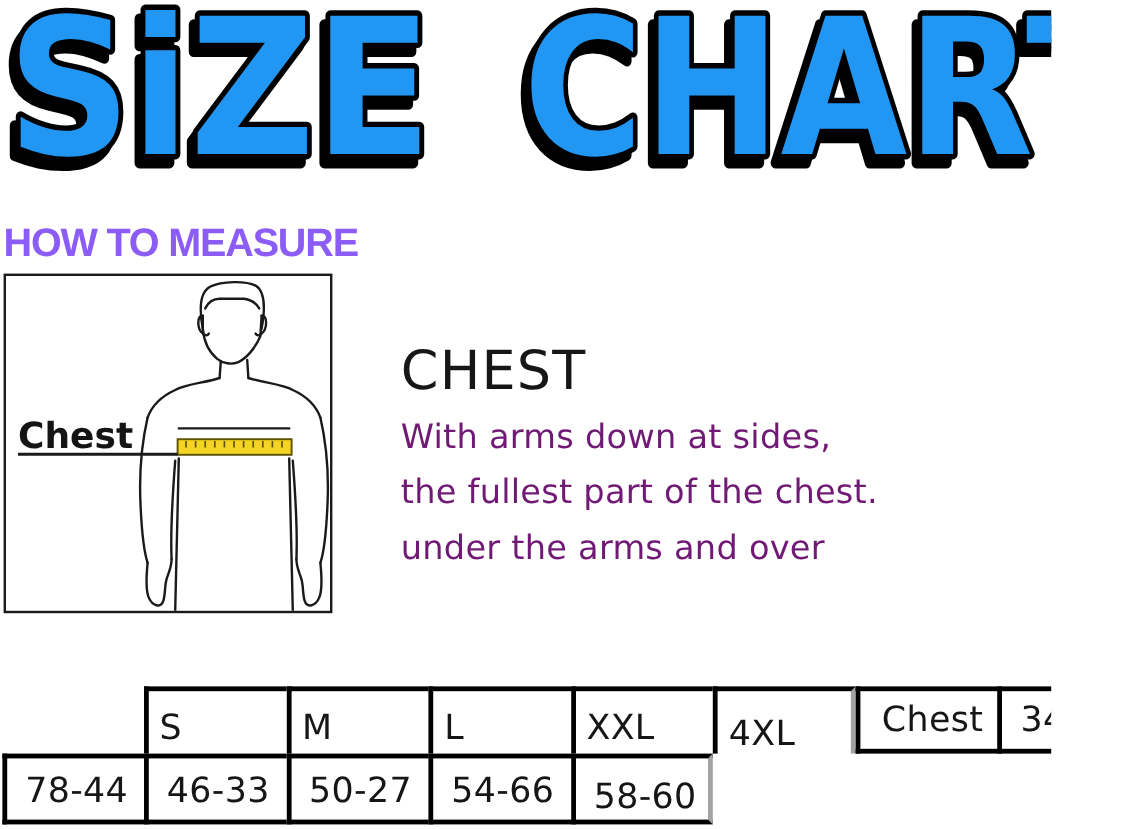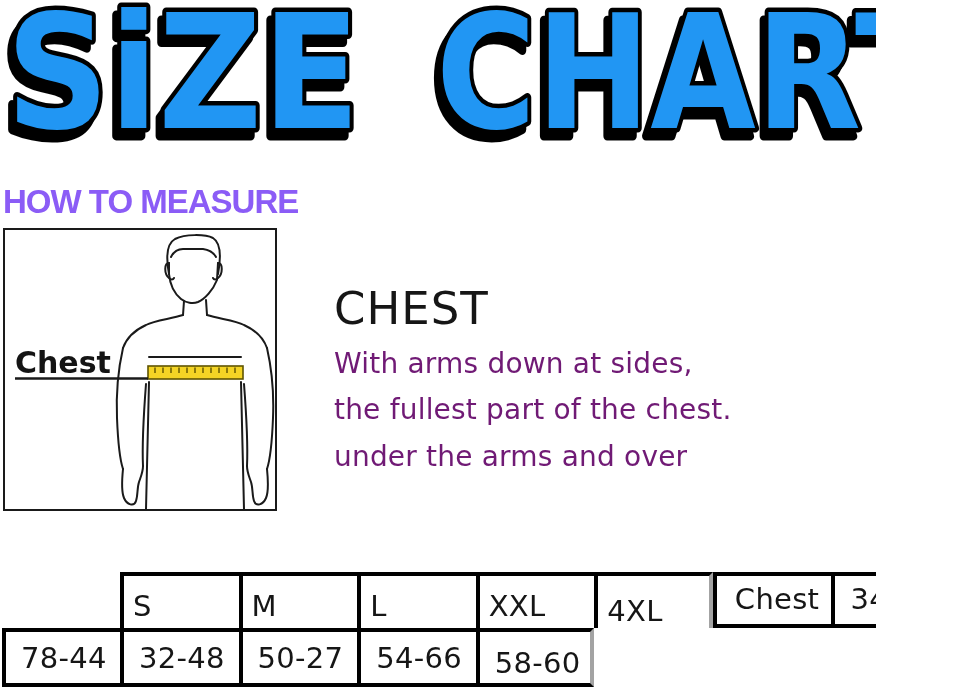--- a/index.html
+++ b/index.html
@@ -136,21 +136,21 @@
     <div class="cell bottom rowhead">
         <span>Chest</span>
       </div>
     <div class="cell bottom">
         <span>34-36</span>
       </div>
     <div class="cell bottom">
         <span>78-44</span>
       </div>
     <div class="cell bottom">
-        <span>32-48</span>
+        <span>46-33</span>
       </div>
     <div class="cell bottom">
         <span>50-27</span>
       </div>
     <div class="cell bottom">
         <span>54-66</span>
       </div>
     <div class="cell bottom last">
         <span class="low">58-60</span>
       </div>

